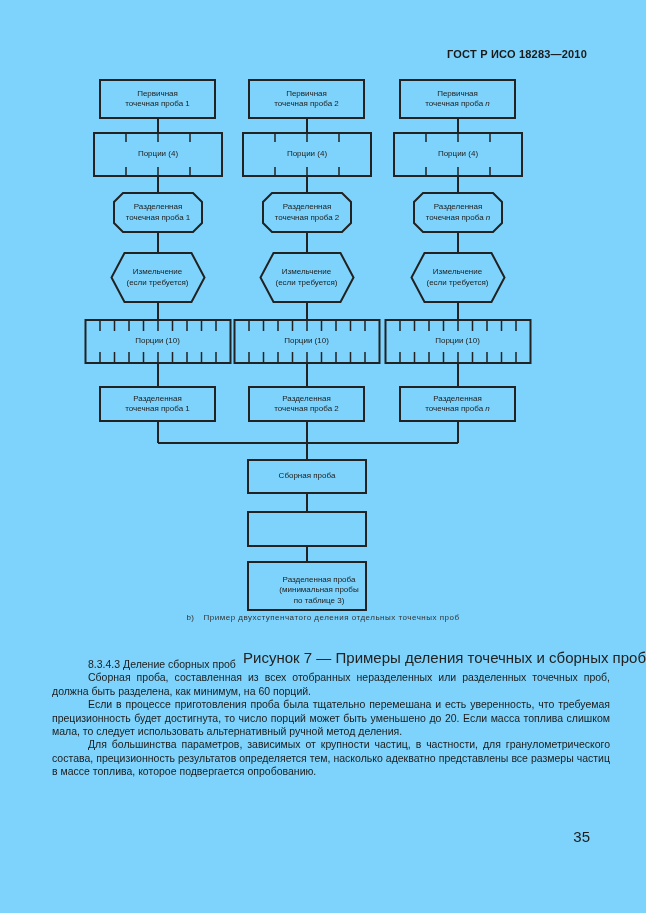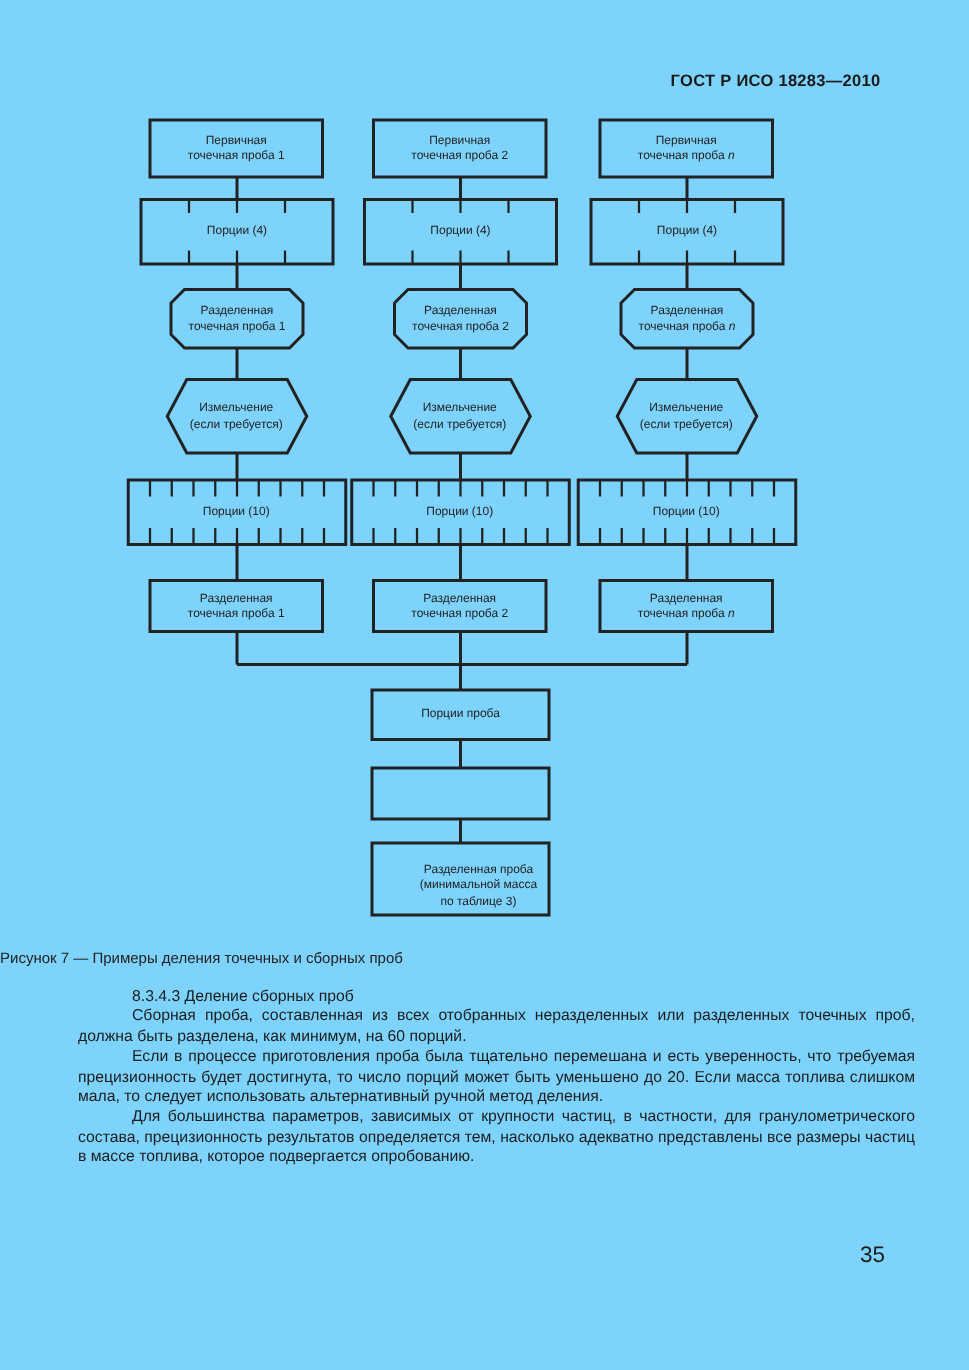--- a/index.html
+++ b/index.html
@@ -10,21 +10,21 @@
   }
   .hdr{position:absolute;top:48px;right:59px;font-size:11px;font-weight:bold;letter-spacing:.2px;color:#1a1a1a;}
   svg.shapes{position:absolute;left:0;top:0;}
   .lbl{
     position:absolute;display:flex;align-items:center;justify-content:center;
     text-align:center;font-size:8px;line-height:10.5px;color:#222;border-radius:19px;
   }
   .it{font-style:italic;}
   .cap-item{position:absolute;top:613px;left:0;width:100%;text-align:center;font-size:8px;letter-spacing:.5px;color:#333;}
   .cap-item .cap-label{margin-right:9px;}
-  .cap-fig{position:absolute;top:634px;left:0;width:100%;text-align:left;font-size:10px;color:#222;}
+  .cap-fig{position:absolute;top:649px;left:0;width:100%;text-align:right;font-size:15px;color:#222;}
   .bodytext{position:absolute;top:658px;left:52px;width:558px;font-size:10.5px;line-height:13.4px;text-align:justify;color:#1c1c1c;}
   .bodytext p{margin:0;text-indent:36px;}
   .pagenum{position:absolute;top:828px;right:56px;font-size:15px;color:#1c1c1c;}
 </style>
 </head>
 <body>
 
 <div class="page">
 
   <div class="hdr">ГОСТ Р ИСО 18283—2010</div>
@@ -131,26 +131,29 @@
     <div><span>Разделенная</span><br><span>точечная проба</span> <span class="num">1</span></div>
   </div>
   <div class="lbl" style="left:249px;top:387px;width:115px;height:34px">
     <div><span>Разделенная</span><br><span>точечная проба</span> <span class="num">2</span></div>
   </div>
   <div class="lbl" style="left:400px;top:387px;width:115px;height:34px">
     <div><span>Разделенная</span><br><span>точечная проба</span> <span class="num it">n</span></div>
   </div>
 
   <div class="lbl" style="left:248px;top:460px;width:118px;height:33px">
-    <span>Порции проба</span>
+    <span>Сборная проба</span>
   </div>
   <div class="lbl" style="left:260px;top:562px;width:118px;height:57px">
-    <div><span>Разделенная проба</span><br><span>(минимальной масса</span><br><span>по таблице 3)</span></div>
+    <div><span>Разделенная проба</span><br><span>(минимальная пробы</span><br><span>по таблице 3)</span></div>
   </div>
 
+  <div class="cap-item">
+    <span class="cap-label">b)</span><span>Пример двухступенчатого деления отдельных точечных проб</span>
+  </div>
   <div class="cap-fig">Рисунок 7 — Примеры деления точечных и сборных проб</div>
 
   <div class="bodytext">
     <p>8.3.4.3 Деление сборных проб</p>
     <p>Сборная проба, составленная из всех отобранных неразделенных или разделенных точечных проб, должна быть разделена, как минимум, на 60 порций.</p>
     <p>Если в процессе приготовления проба была тщательно перемешана и есть уверенность, что требуемая прецизионность будет достигнута, то число порций может быть уменьшено до 20. Если масса топлива слишком мала, то следует использовать альтернативный ручной метод деления.</p>
     <p>Для большинства параметров, зависимых от крупности частиц, в частности, для гранулометрического состава, прецизионность результатов определяется тем, насколько адекватно представлены все размеры частиц в массе топлива, которое подвергается опробованию.</p>
   </div>
 
   <div class="pagenum">35</div>

